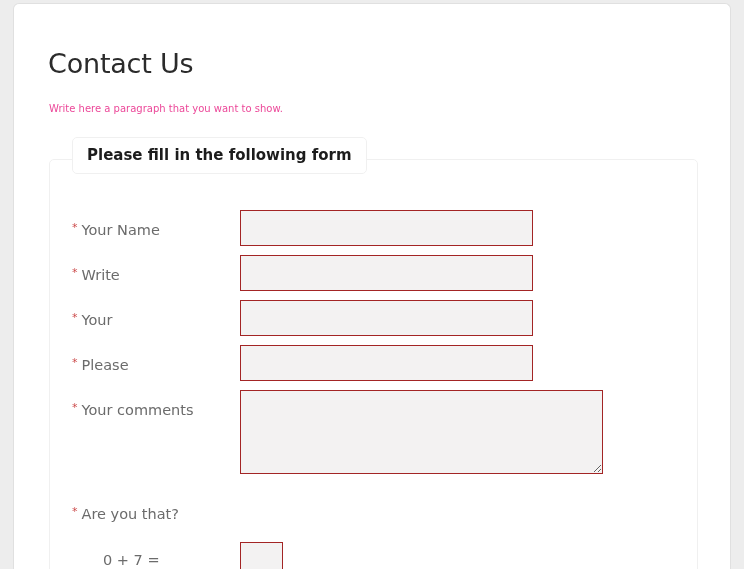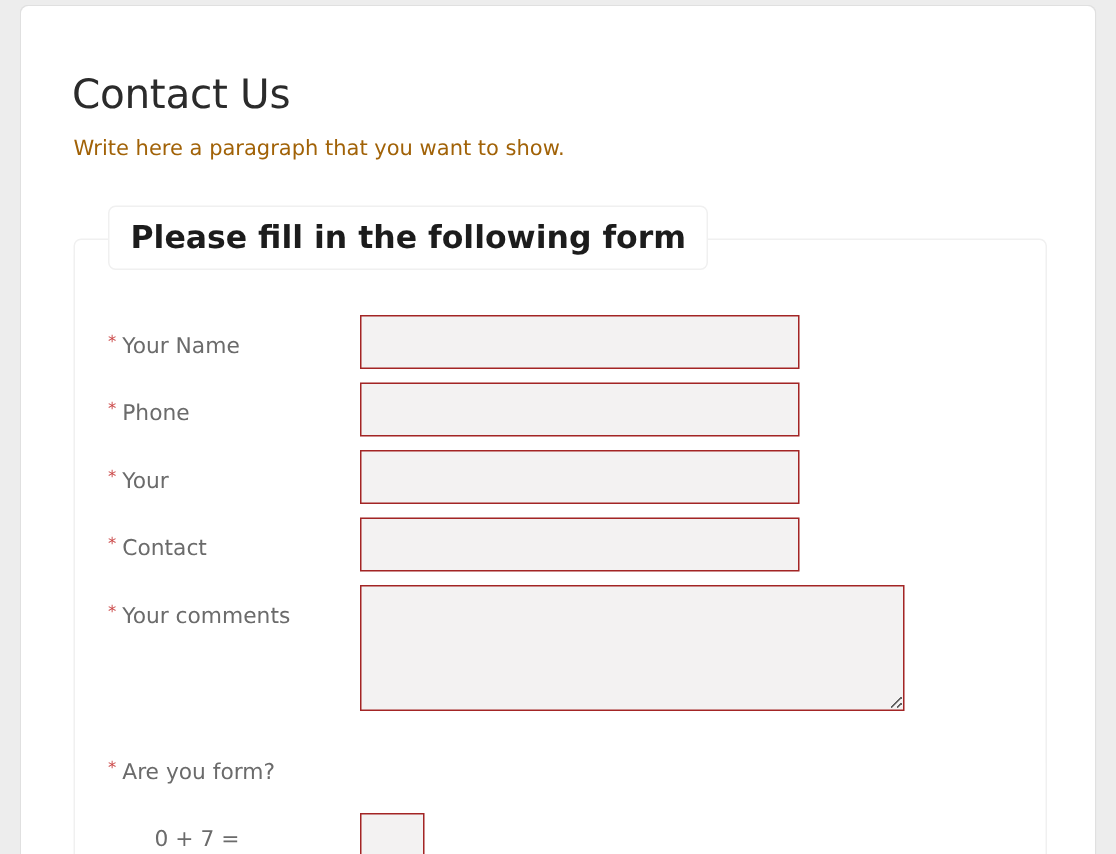--- a/index.html
+++ b/index.html
@@ -38,24 +38,24 @@
     margin: 0;
     font-size: 27px;
     font-weight: normal;
     color: #2b2b2b;
     letter-spacing: -0.2px;
     white-space: nowrap;
   }
   .intro-paragraph {
     position: absolute;
     left: 35px;
-    top: 87px;
-    margin: 0;
-    font-size: 14px;
-    color: #a16207;
+    top: 99px;
+    margin: 0;
+    font-size: 10px;
+    color: #ec4899;
     white-space: nowrap;
   }
 
   
   .form-fieldset {
     position: absolute;
     left: 35px;
     top: 155px;
     width: 649px;
     height: 430px;
@@ -68,21 +68,21 @@
   }
   .form-legend {
     position: absolute;
     left: 22px;
     top: -23px;
     margin: 0;
     padding: 8px 14px 9px 14px;
     background: #ffffff;
     border: 1px solid #f0f0f0;
     border-radius: 5px;
-    font-size: 21px;
+    font-size: 15px;
     font-weight: bold;
     color: #1c1c1c;
     white-space: nowrap;
     box-sizing: border-box;
   }
 
   
   .field-row {
     position: absolute;
     left: 0;
@@ -188,49 +188,49 @@
 
     <div class="field-row" style="top:50px;">
       <label class="field-label">
         <span class="req-asterisk">*</span><span>Your Name</span>
       </label>
       <input class="text-input" type="text" value="" style="">
     </div>
 
     <div class="field-row" style="top:95px;">
       <label class="field-label">
-        <span class="req-asterisk">*</span><span>Phone</span>
+        <span class="req-asterisk">*</span><span>Write</span>
       </label>
       <input class="text-input" type="text" value="" style="">
     </div>
 
     <div class="field-row" style="top:140px;">
       <label class="field-label">
         <span class="req-asterisk">*</span><span>Your</span>
       </label>
       <input class="text-input" type="text" value="" style="">
     </div>
 
     <div class="field-row" style="top:185px;">
       <label class="field-label">
-        <span class="req-asterisk">*</span><span>Contact</span>
+        <span class="req-asterisk">*</span><span>Please</span>
       </label>
       <input class="text-input" type="text" value="" style="">
     </div>
 
     <div class="field-row comments-row" style="top:230px;">
       <label class="field-label">
         <span class="req-asterisk">*</span><span>Your comments</span>
       </label>
       <textarea class="comments-area" style=""></textarea>
     </div>
 
     <div class="field-row captcha-question" style="top:337px;">
       <label class="field-label">
-        <span class="req-asterisk">*</span><span>Are you form?</span>
+        <span class="req-asterisk">*</span><span>Are you that?</span>
       </label>
     </div>
 
     <div class="field-row" style="top:382px;">
       <span class="captcha-expression">0 + 7 =</span>
       <input class="captcha-input" type="text" value="" style="">
     </div>
 
   </fieldset>
 </div>

